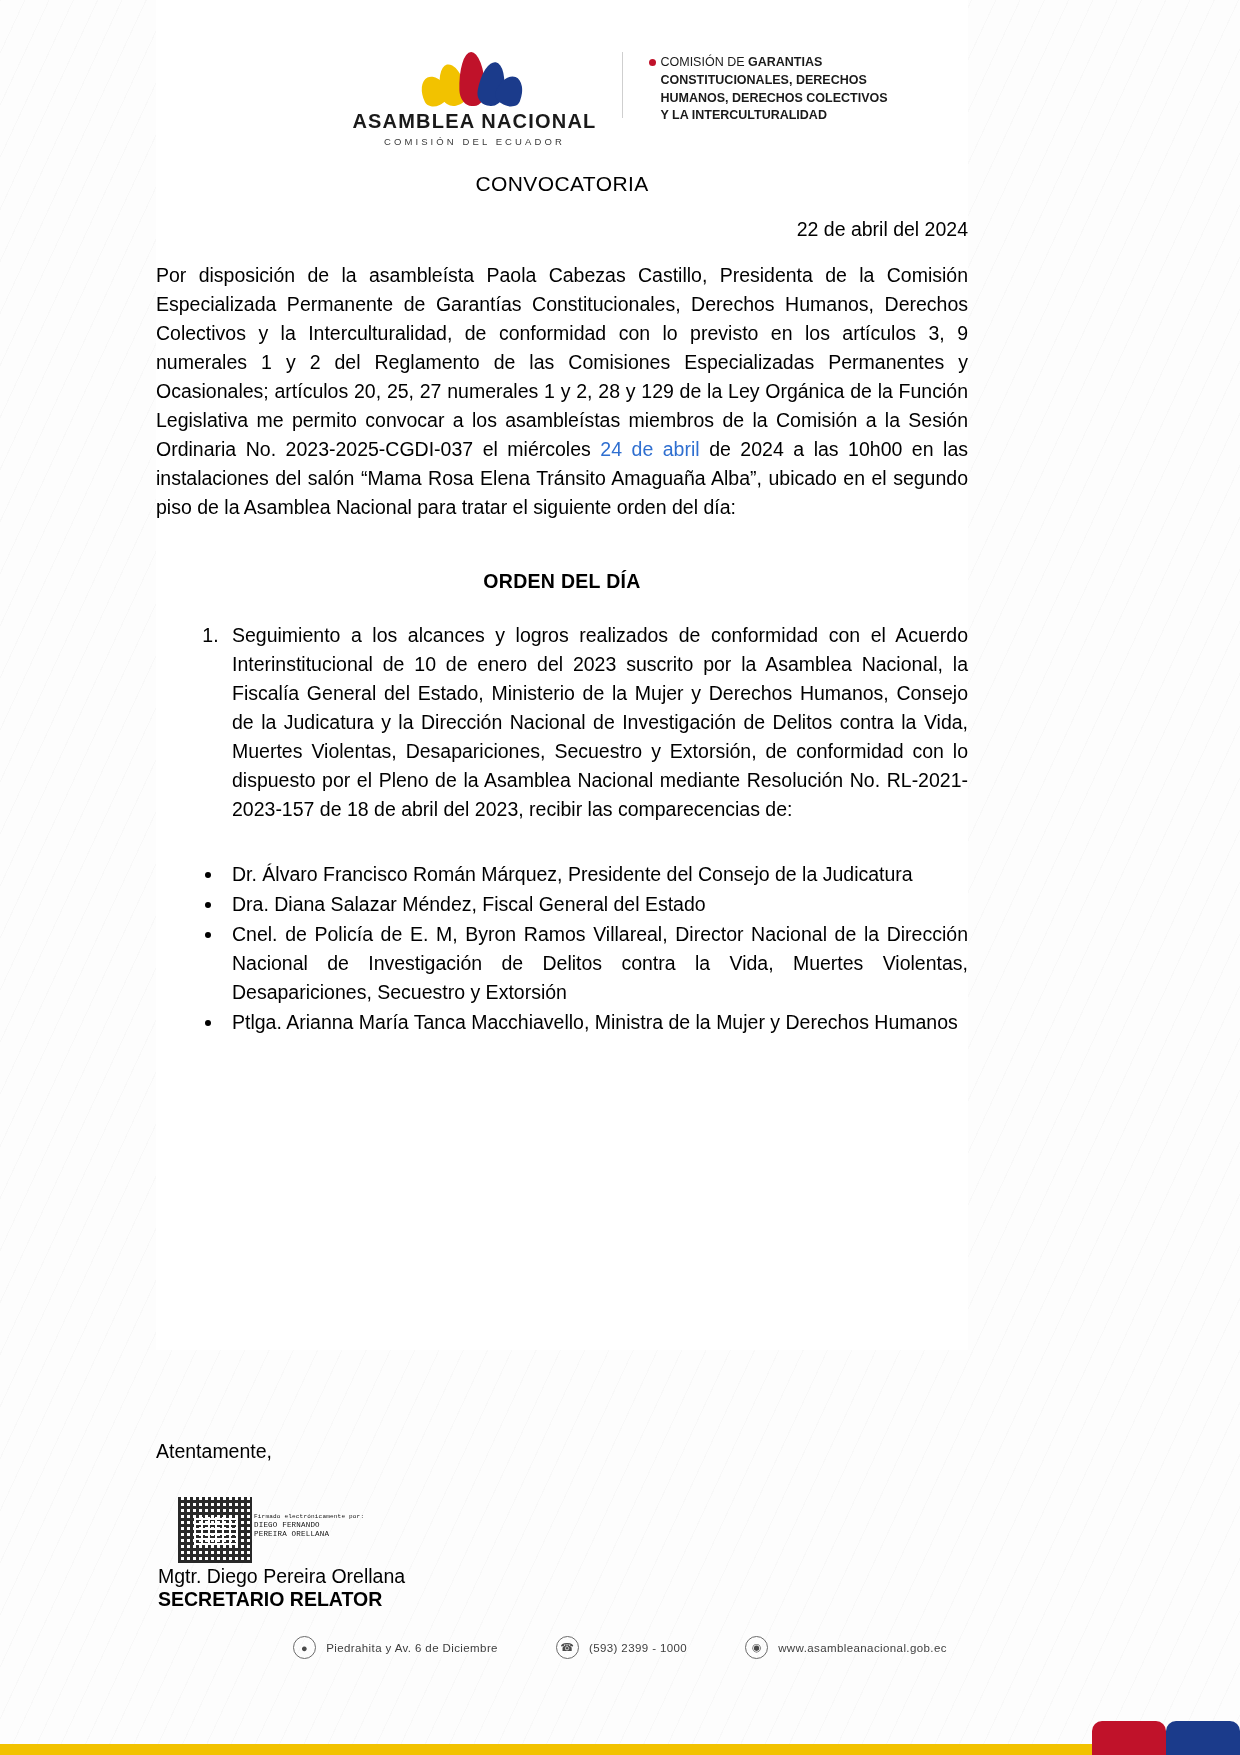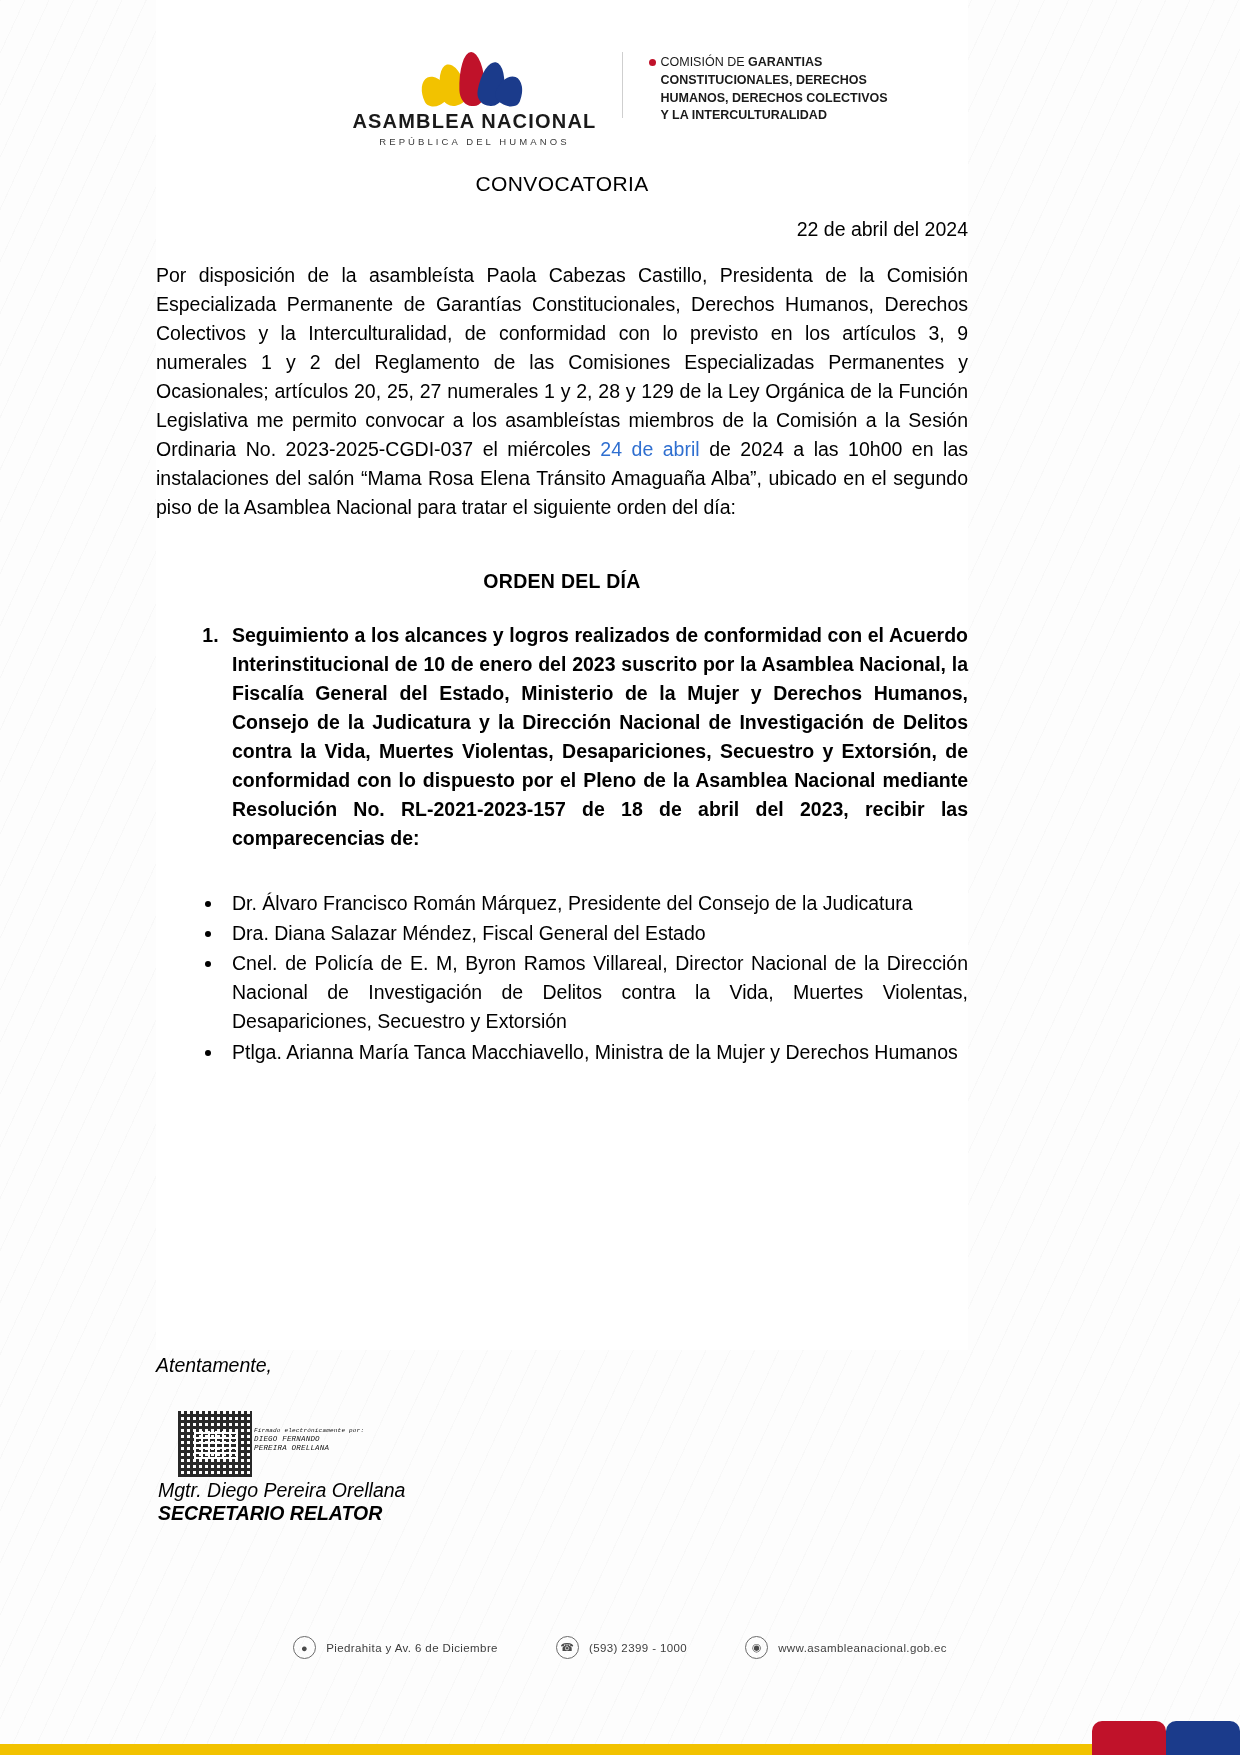--- a/index.html
+++ b/index.html
@@ -166,43 +166,41 @@
 
   ol.agenda {
     margin: 0;
     padding-left: 68px;
     font-size: 19.5px;
     line-height: 1.49;
   }
   ol.agenda li {
     text-align: justify;
     padding-left: 8px;
-    font-weight: bold;
   }
 
   ul.guests {
     margin: 36px 0 0 0;
     padding-left: 68px;
     font-size: 19.5px;
     line-height: 1.49;
     list-style: disc;
   }
   ul.guests li {
     text-align: justify;
     padding-left: 8px;
     margin-bottom: 1px;
   }
 
   
   .sign-area {
     position: absolute;
     left: 156px;
-    top: 1354px;
+    top: 1440px;
     width: 812px;
-    font-style: italic;
   }
   .sign-regards {
     font-size: 19.5px;
     margin-bottom: 34px;
   }
   .sign-stamp {
     position: relative;
     margin-left: 22px;
     height: 74px;
   }
@@ -322,21 +320,21 @@
   <div class="header">
     <div class="logo-block">
       <div class="logo-flame">
         <span class="f f1"></span>
         <span class="f f2"></span>
         <span class="f f3"></span>
         <span class="f f4"></span>
         <span class="f f5"></span>
       </div>
       <div class="logo-title">ASAMBLEA NACIONAL</div>
-      <div class="logo-sub">REPÚBLICA DEL HUMANOS</div>
+      <div class="logo-sub">COMISIÓN DEL ECUADOR</div>
     </div>
 
     <div class="header-divider"></div>
 
     <div class="commission">
       <div class="commission-line">
         <span class="dot-red"></span>
         <div class="commission-text">
           <span>COMISIÓN DE </span><b>GARANTIAS</b><br>
           <b>CONSTITUCIONALES, DERECHOS</b><br>

